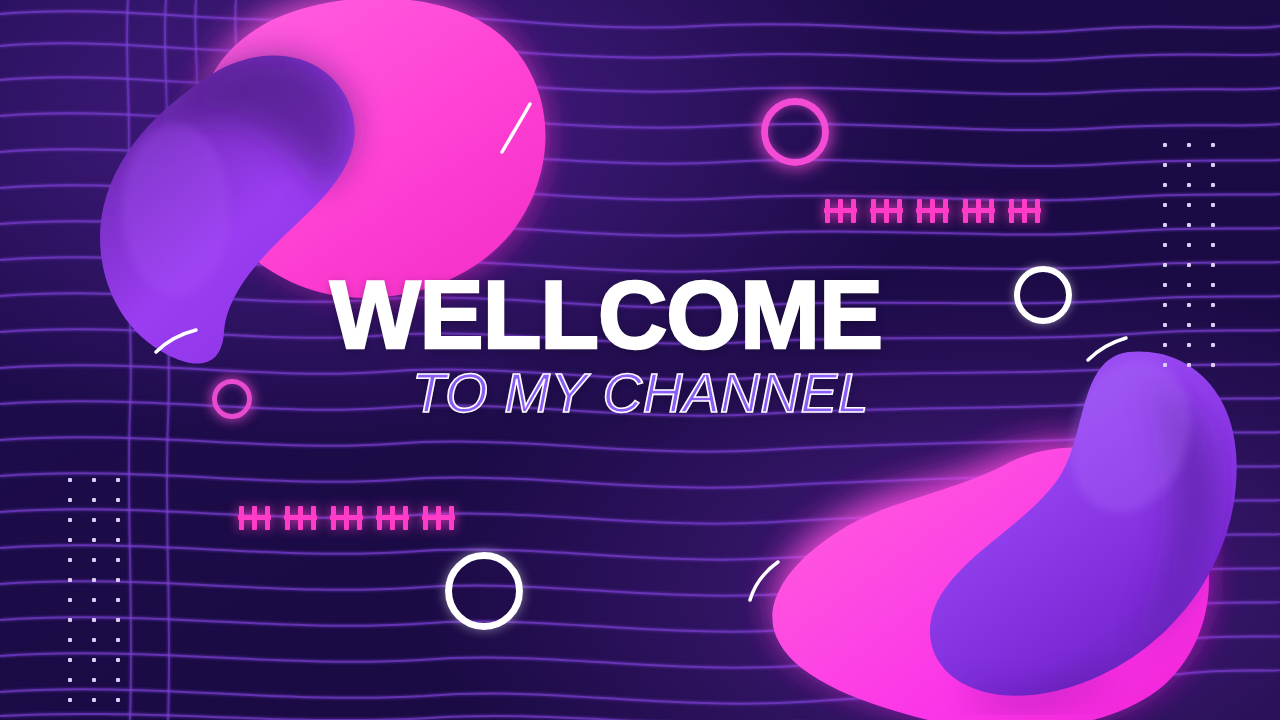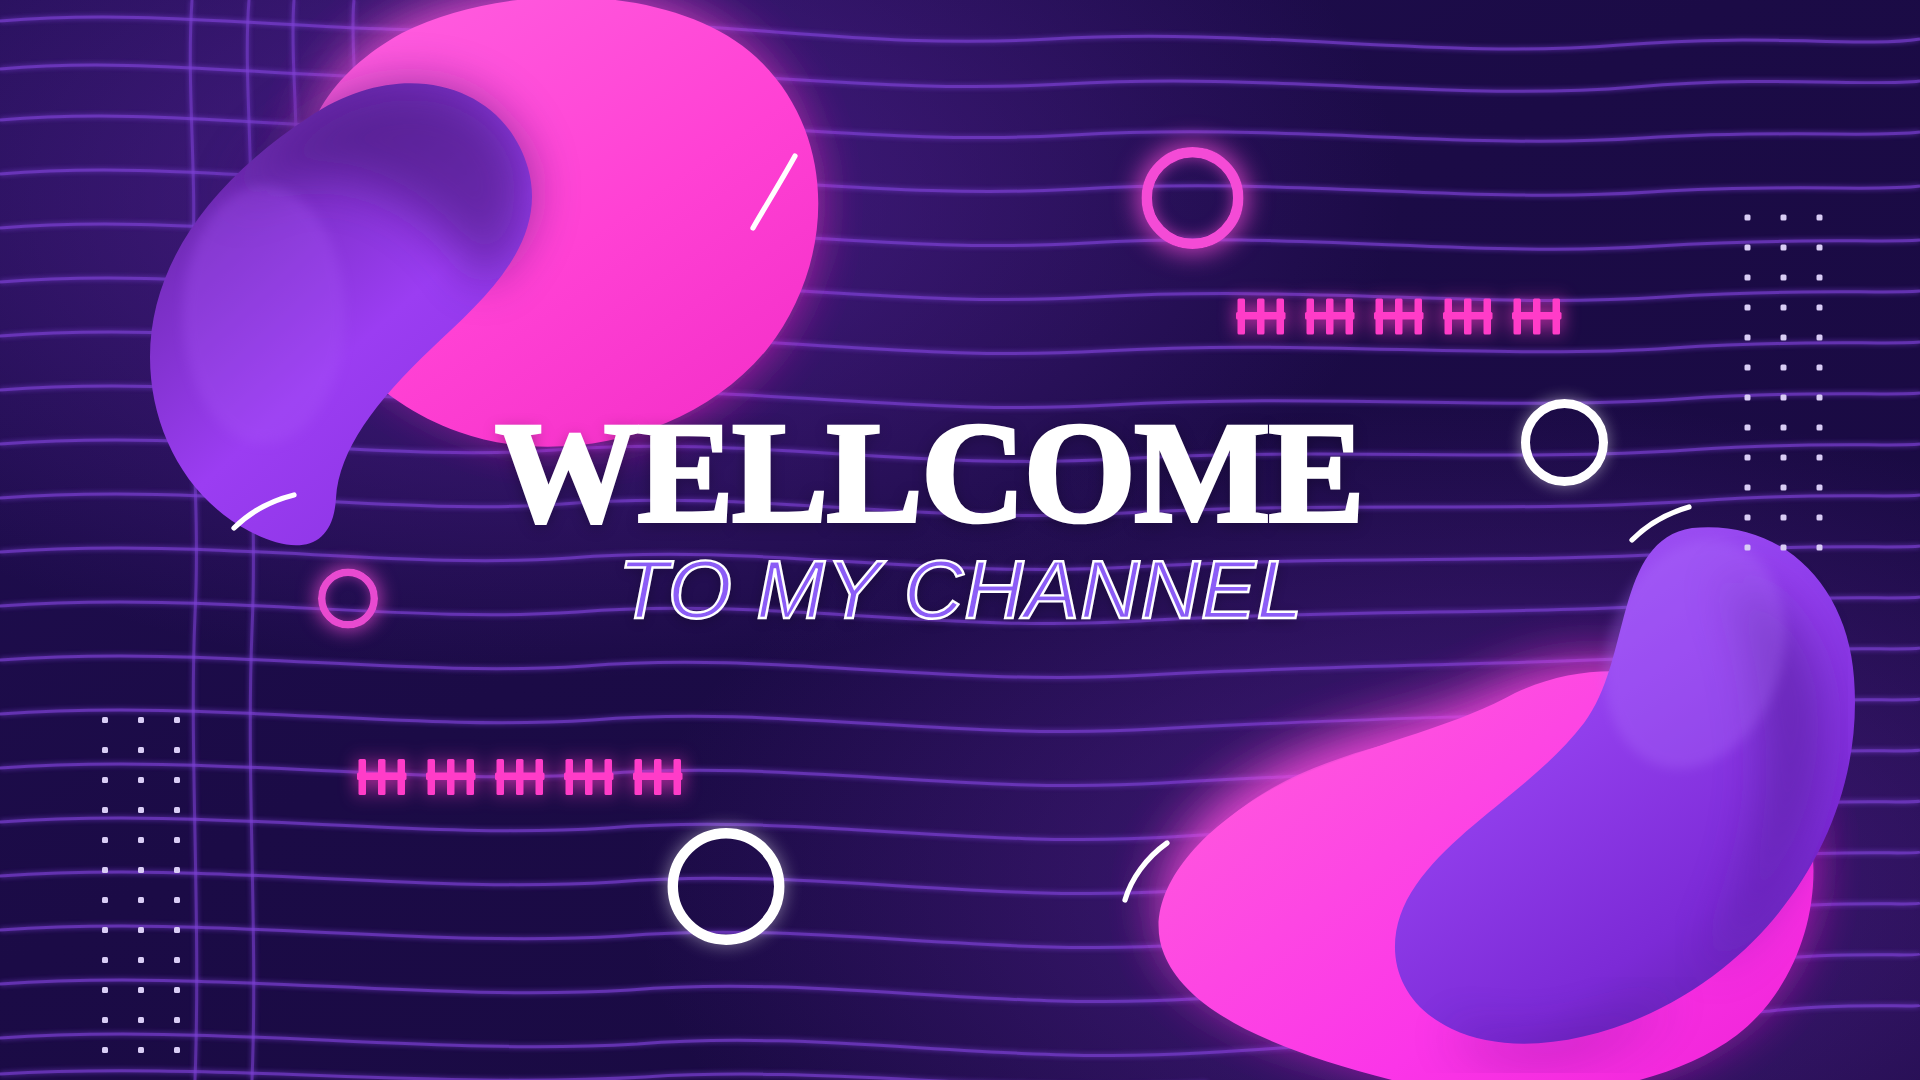--- a/index.html
+++ b/index.html
@@ -37,21 +37,20 @@
   #title-line {
     margin: 0;
     padding: 0 0 0 330px;
     font-size: 96px;
     line-height: 86px;
     font-weight: 900;
     letter-spacing: -1px;
     color: #ffffff;
     font-stretch: condensed;
     text-shadow: 0 2px 10px rgba(0,0,0,.35);
-    font-family: Liberation Serif, serif;
     -webkit-text-stroke: 2.5px #ffffff;
   }
   #subtitle-line {
     margin: 0;
     padding: 8px 0 0 412px;
     font-size: 55px;
     line-height: 54px;
     font-weight: 400;
     font-style: italic;
     letter-spacing: 0.5px;

